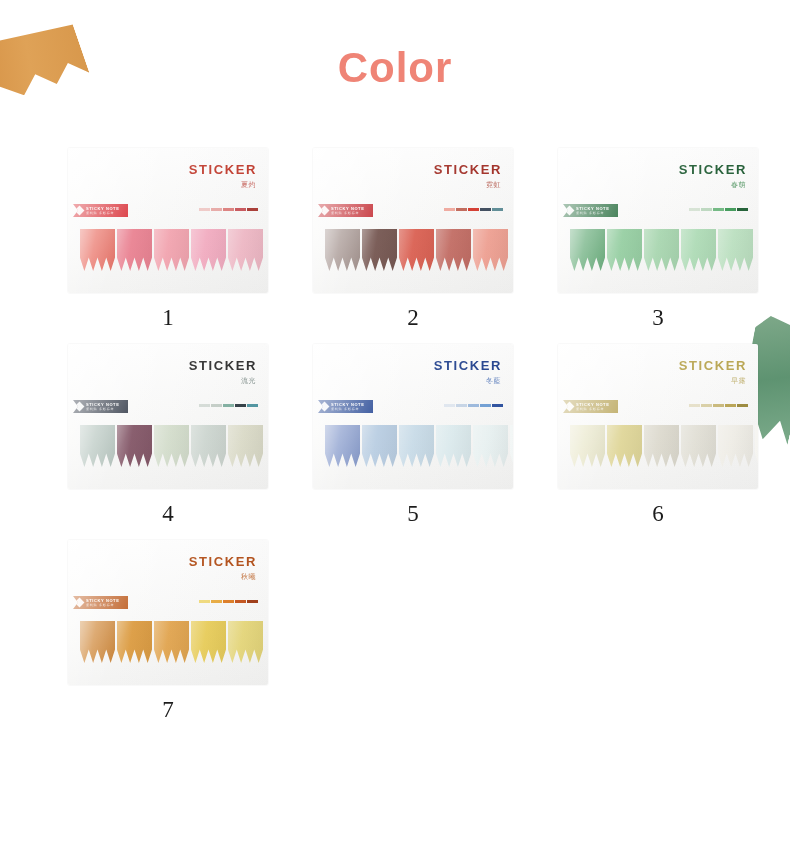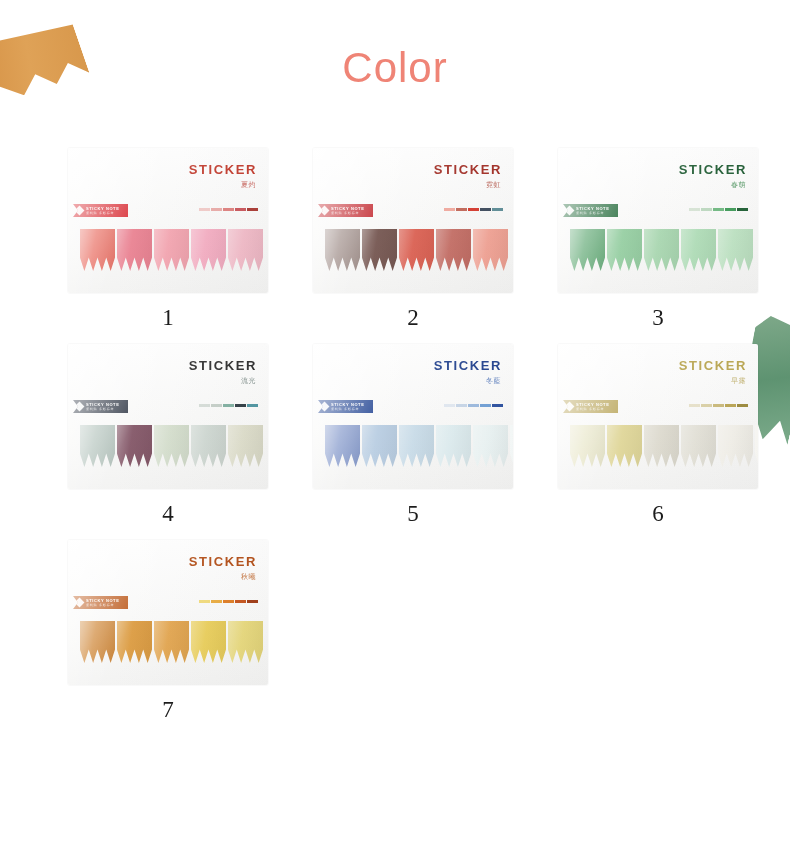--- a/index.html
+++ b/index.html
@@ -38,21 +38,21 @@
   }
 
   
   .page-title {
     position: absolute;
     top: 44px;
     left: 0;
     width: 790px;
     text-align: center;
     font-size: 42px;
-    font-weight: 400;
+    font-weight: 700;
     letter-spacing: 1px;
     color: #ef8476;
   }
 
   
   .grid {
     position: absolute;
     top: 148px;
     left: 0;
     width: 790px;

